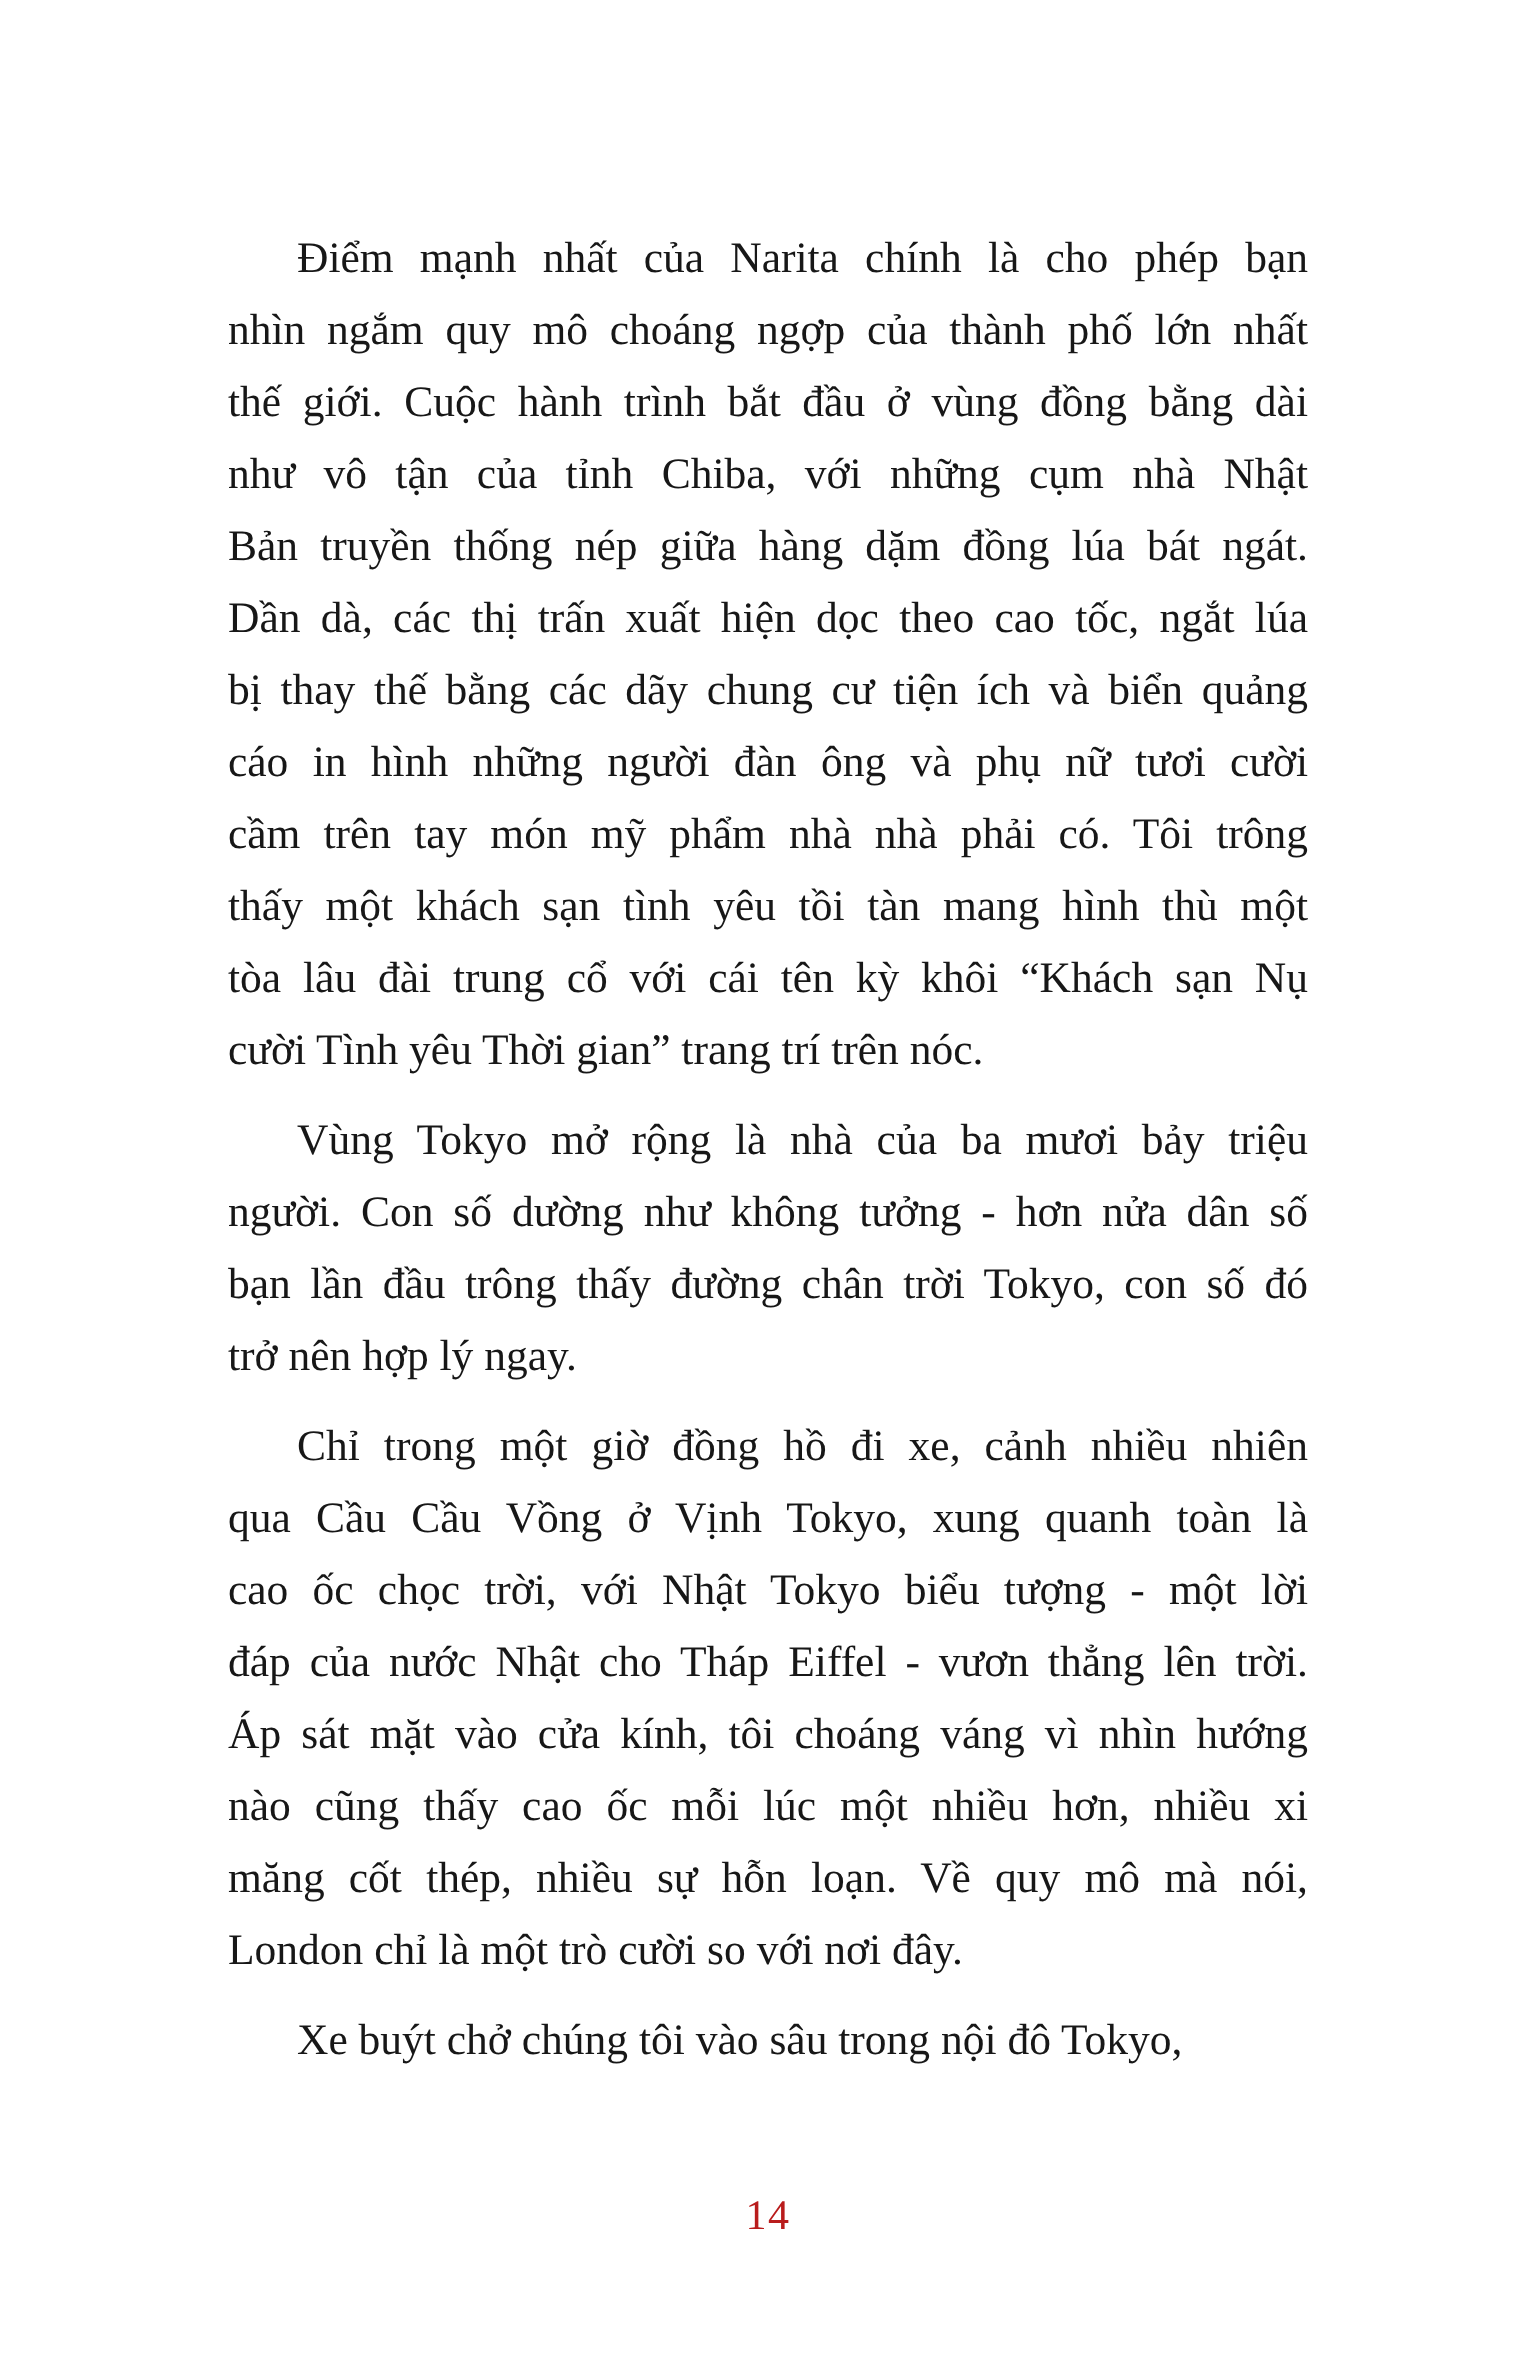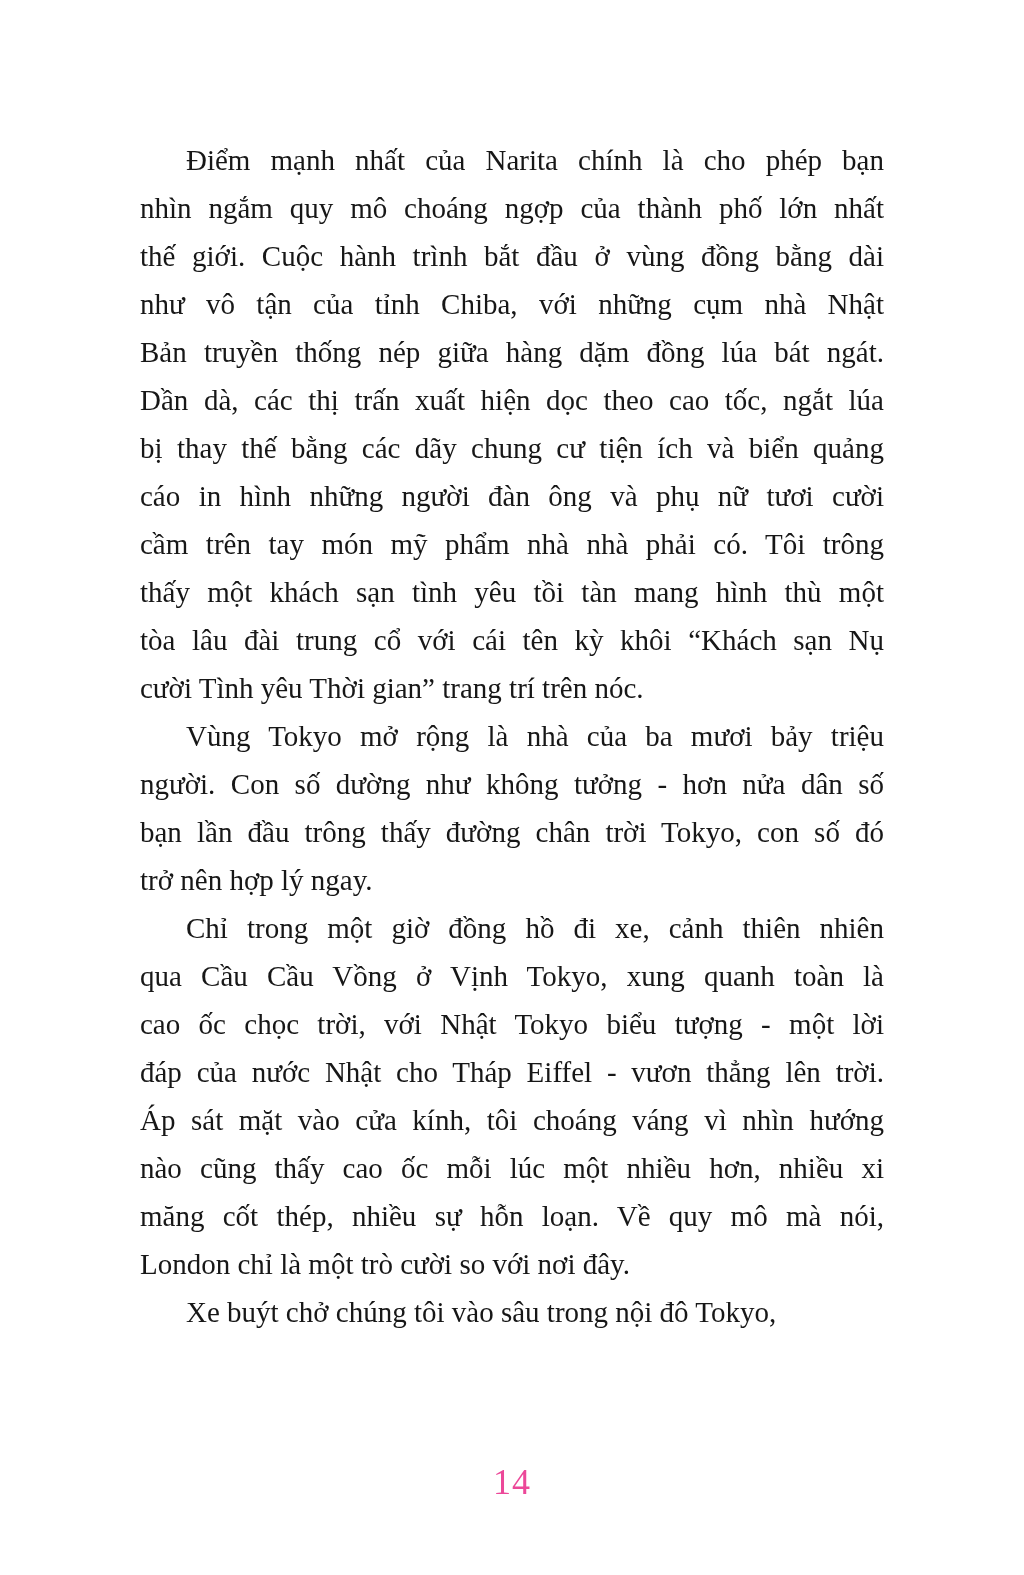--- a/index.html
+++ b/index.html
@@ -22,21 +22,21 @@
   .text-block {
     position: absolute;
     left: 140px;
     right: 140px;
     top: 136px;
     color: #171717;
     font-size: 29px;
     line-height: 48px;
   }
   .paragraph {
-    margin: 0;
+    margin: 12px;
     padding: 0;
   }
   .line {
     display: block;
     text-align: justify;
     text-align-last: justify;
   }
   .line.para-last {
     text-align-last: left;
   }
@@ -44,23 +44,23 @@
     text-indent: 46px;
   }
   .footer {
     position: absolute;
     top: 1464px;
     left: 0;
     width: 100%;
     text-align: center;
   }
   .page-number {
-    font-size: 36px;
+    font-size: 28px;
     line-height: 1;
-    color: #ec4899;
+    color: #b91c1c;
     letter-spacing: 1px;
   }
 </style>
 </head>
 <body>
 
 <main class="book-page">
   <div class="text-block">
       <p class="paragraph">
         <span class="line para-first">Điểm mạnh nhất của Narita chính là cho phép bạn</span>
@@ -76,21 +76,21 @@
         <span class="line">tòa lâu đài trung cổ với cái tên kỳ khôi “Khách sạn Nụ</span>
         <span class="line para-last">cười Tình yêu Thời gian” trang trí trên nóc.</span>
       </p>
       <p class="paragraph">
         <span class="line para-first">Vùng Tokyo mở rộng là nhà của ba mươi bảy triệu</span>
         <span class="line">người. Con số dường như không tưởng - hơn nửa dân số</span>
         <span class="line">bạn lần đầu trông thấy đường chân trời Tokyo, con số đó</span>
         <span class="line para-last">trở nên hợp lý ngay.</span>
       </p>
       <p class="paragraph">
-        <span class="line para-first">Chỉ trong một giờ đồng hồ đi xe, cảnh thiên nhiên</span>
+        <span class="line para-first">Chỉ trong một giờ đồng hồ đi xe, cảnh nhiều nhiên</span>
         <span class="line">qua Cầu Cầu Vồng ở Vịnh Tokyo, xung quanh toàn là</span>
         <span class="line">cao ốc chọc trời, với Nhật Tokyo biểu tượng - một lời</span>
         <span class="line">đáp của nước Nhật cho Tháp Eiffel - vươn thẳng lên trời.</span>
         <span class="line">Áp sát mặt vào cửa kính, tôi choáng váng vì nhìn hướng</span>
         <span class="line">nào cũng thấy cao ốc mỗi lúc một nhiều hơn, nhiều xi</span>
         <span class="line">măng cốt thép, nhiều sự hỗn loạn. Về quy mô mà nói,</span>
         <span class="line para-last">London chỉ là một trò cười so với nơi đây.</span>
       </p>
       <p class="paragraph">
         <span class="line para-first para-last">Xe buýt chở chúng tôi vào sâu trong nội đô Tokyo,</span>

